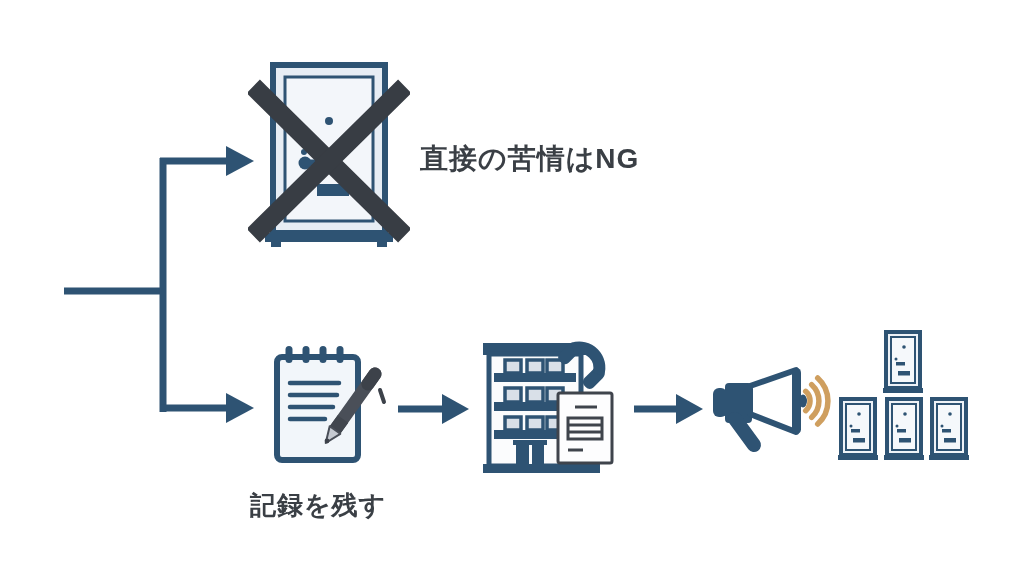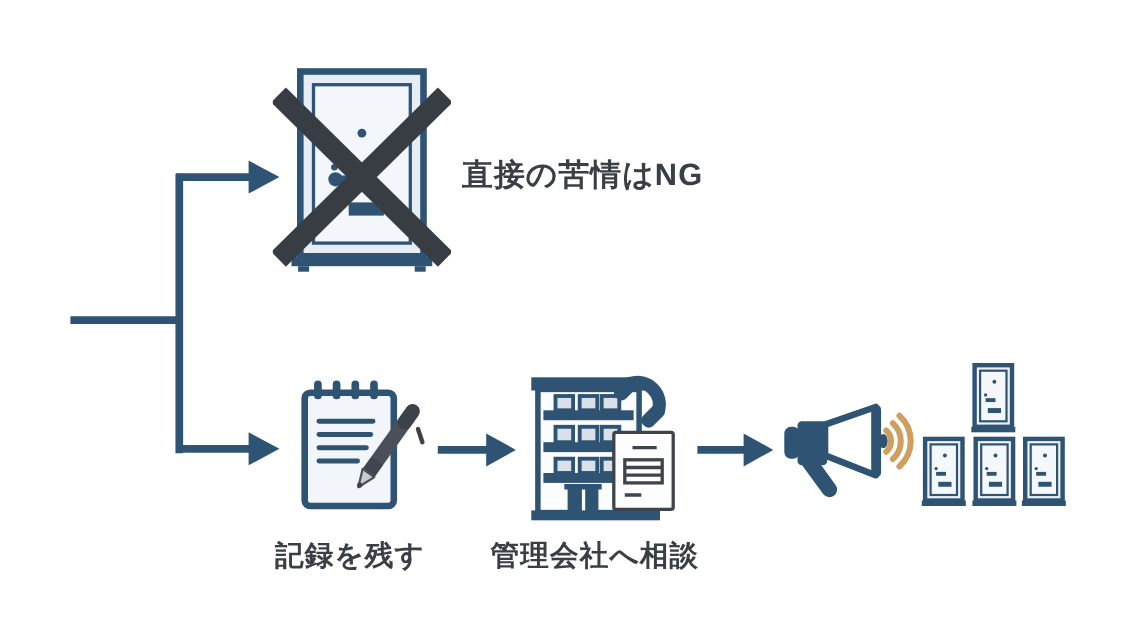--- a/index.html
+++ b/index.html
@@ -177,15 +177,14 @@
         </g>
       </defs>
       <use href="#sm-door" transform="translate(47,3)"></use>
       <use href="#sm-door" transform="translate(2,70)"></use>
       <use href="#sm-door" transform="translate(48,70)"></use>
       <use href="#sm-door" transform="translate(93,70)"></use>
     </svg>
   </div>
 
   <div class="label label-bottom label-record">記録を残す</div>
-  <div class="label label-bottom label-consult">管理会社へ相談</div>
 
 </div>
 
 </body></html>

